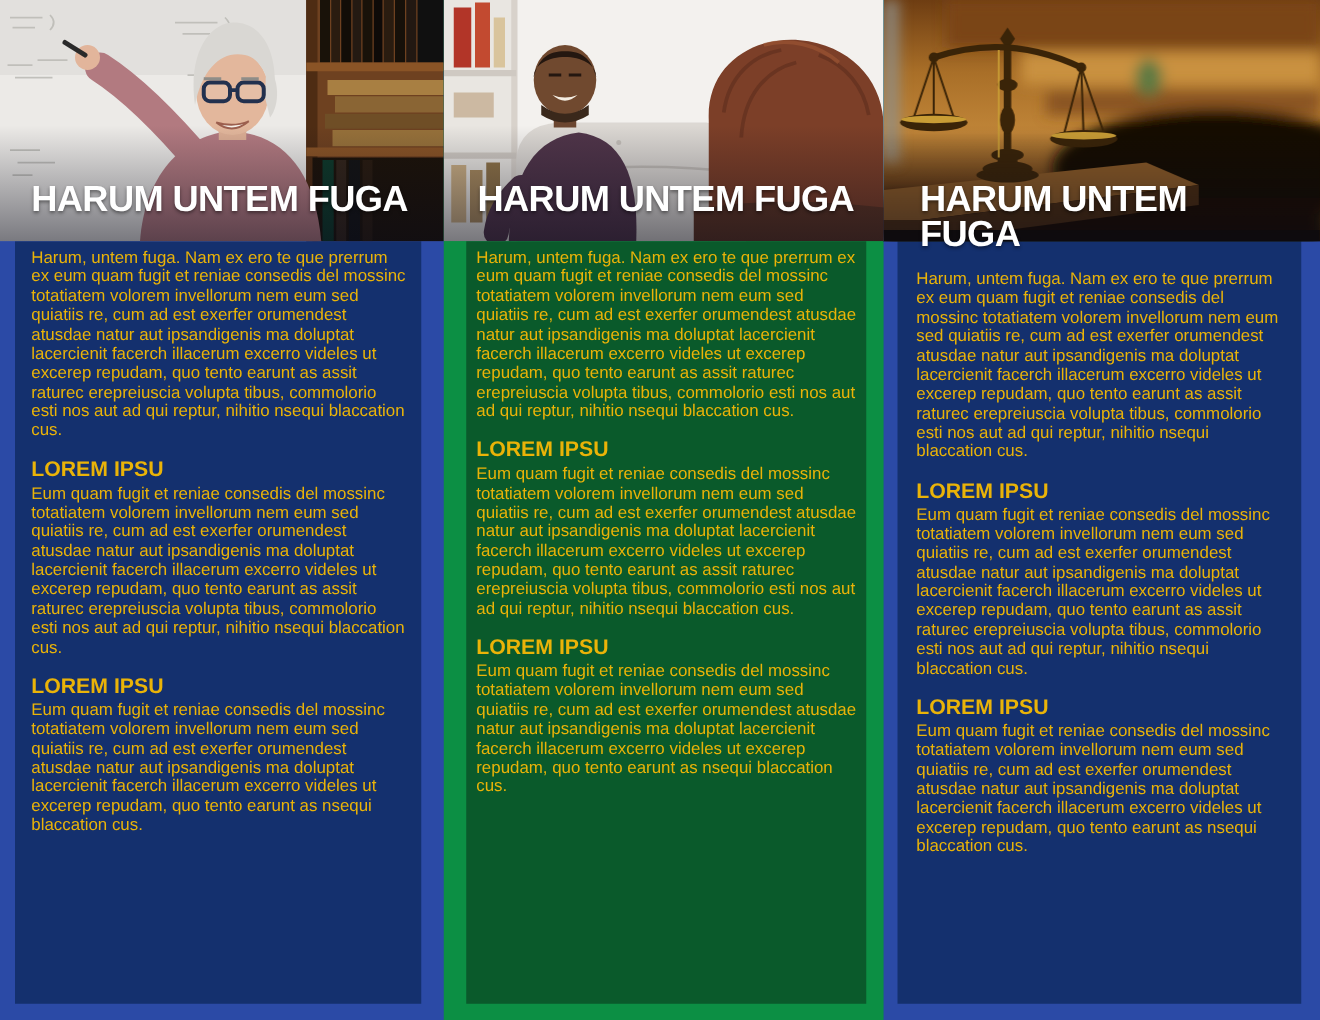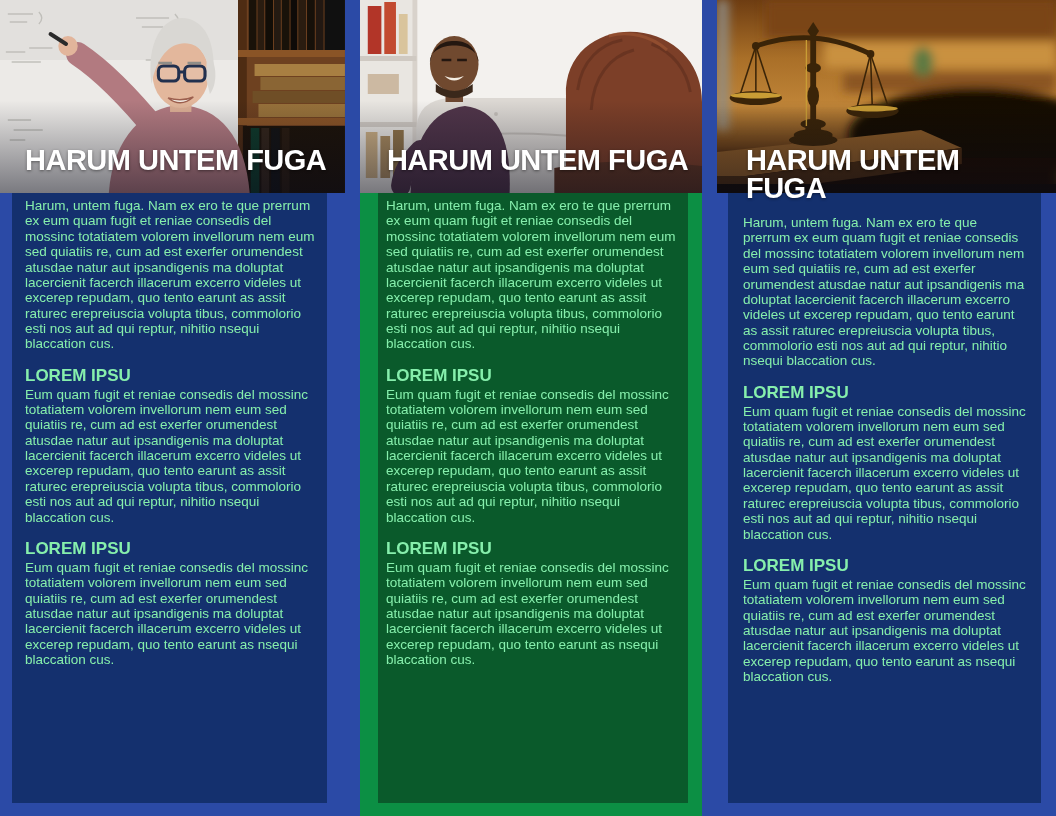--- a/index.html
+++ b/index.html
@@ -1,31 +1,31 @@
 <!DOCTYPE html>
 <html><head>
 <meta charset="utf-8">
 <style>
   html,body{margin:0;padding:0;overflow:hidden;background:#2b4aa6;}
-  .page{width:1056px;height:816px;display:flex;font-family:"Liberation Sans",sans-serif;gap:15px;}
+  .page{width:1056px;height:816px;display:flex;font-family:"Liberation Sans",sans-serif;}
   .panel{position:relative;height:816px;}
   .panel-left{width:355px;background:#2b4aa6;}
   .panel-middle{width:352px;background:#0c8f44;}
   .panel-right{width:349px;background:#2b4aa6;}
   .photo{height:193px;position:relative;overflow:hidden;}
   .photo svg{display:block;width:100%;height:100%;}
   .photo::after{content:"";position:absolute;inset:0;
     background:linear-gradient(to bottom, rgba(8,10,25,0) 52%, rgba(8,10,25,0.50) 100%);}
   .heading{position:absolute;top:146px;z-index:5;margin:0;color:#ffffff;
     font-size:29px;font-weight:bold;line-height:0.97;letter-spacing:-0.5px;
     white-space:nowrap;text-shadow:0 1px 3px rgba(0,0,0,0.45);}
   .panel-left .heading{left:25px;}
   .panel-middle .heading{left:27px;}
   .panel-right .heading{left:29px;white-space:normal;max-width:252px;}
-  .card{box-sizing:border-box;height:610px;overflow:hidden;color:#86efac;}
+  .card{box-sizing:border-box;height:610px;overflow:hidden;color:#eab308;}
   .panel-left .card{margin:0 18px 13px 12px;background:#14306e;padding:5px 12px 0 13px;}
   .panel-middle .card{margin:0 14px 13px 18px;background:#0a5a2b;padding:5px 8px 0 8px;}
   .panel-right .card{margin:0 15px 13px 11px;background:#14306e;padding:22px 15px 0 15px;}
   .intro,.section-body{margin:0;font-size:13.5px;line-height:1.14;}
   .section-title{margin:15px 0 2px 0;font-size:17px;font-weight:bold;line-height:1.05;}
 </style>
 </head>
 <body>
 
 <div class="page">

